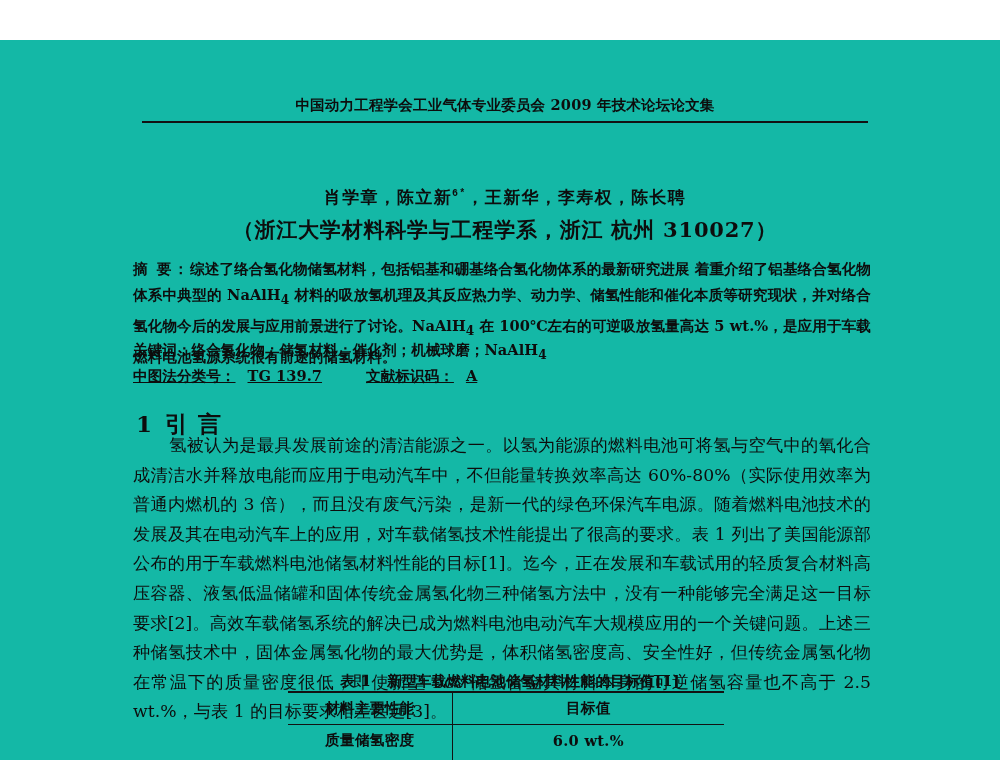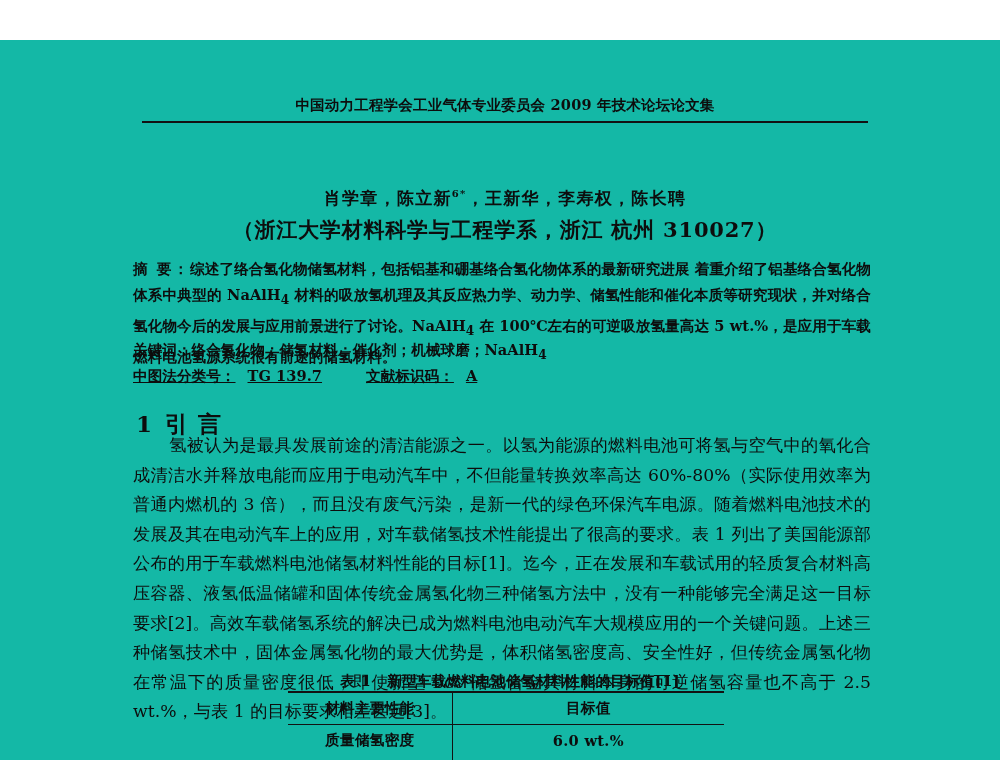--- a/index.html
+++ b/index.html
@@ -63,20 +63,21 @@
   .authors {
     position: absolute;
     left: 142px;
     top: 147px;
     width: 726px;
     text-align: center;
     font-size: 17px;
     font-weight: 700;
     letter-spacing: 1.3px;
     line-height: 1.3;
+    font-family: Liberation Mono, monospace;
   }
   .authors sup {
     font-size: 10px;
     vertical-align: super;
     font-weight: 700;
   }
   .affiliation {
     position: absolute;
     left: 142px;
     top: 176px;

